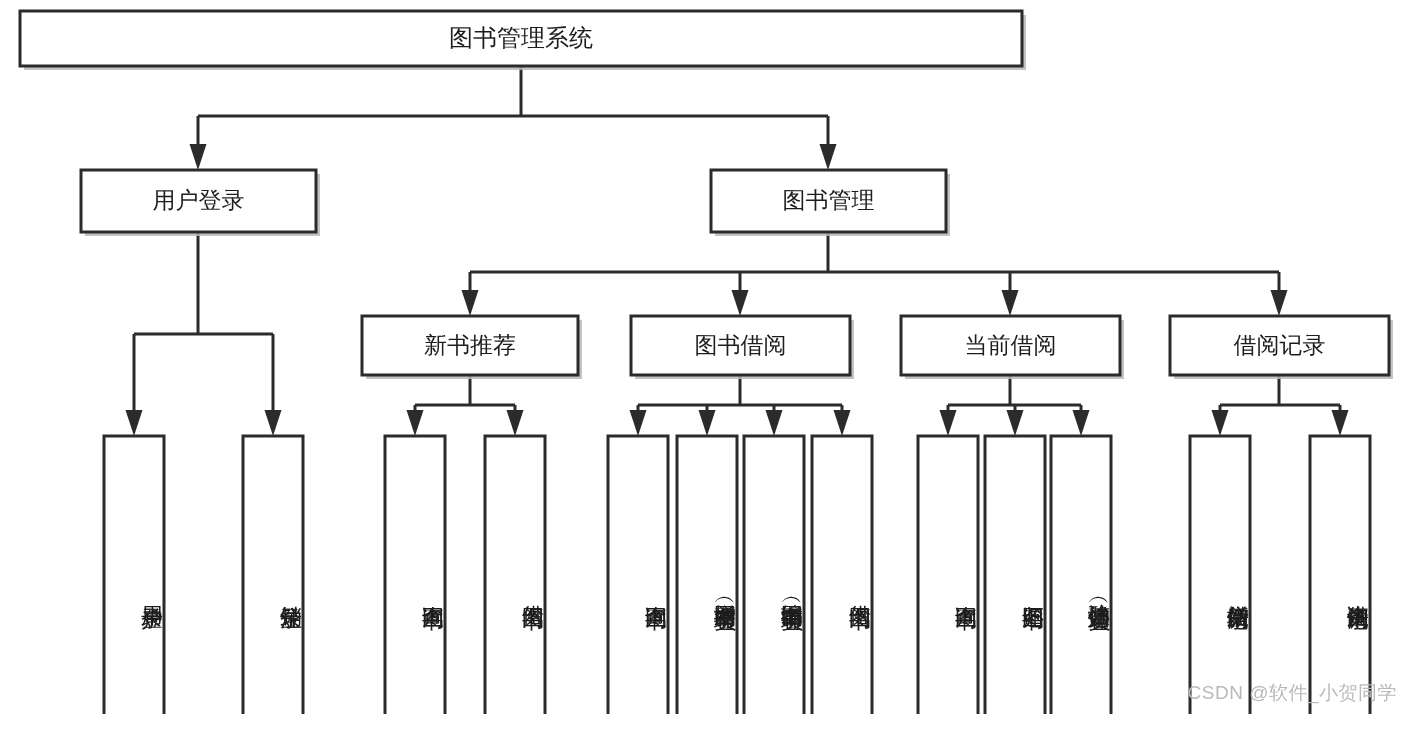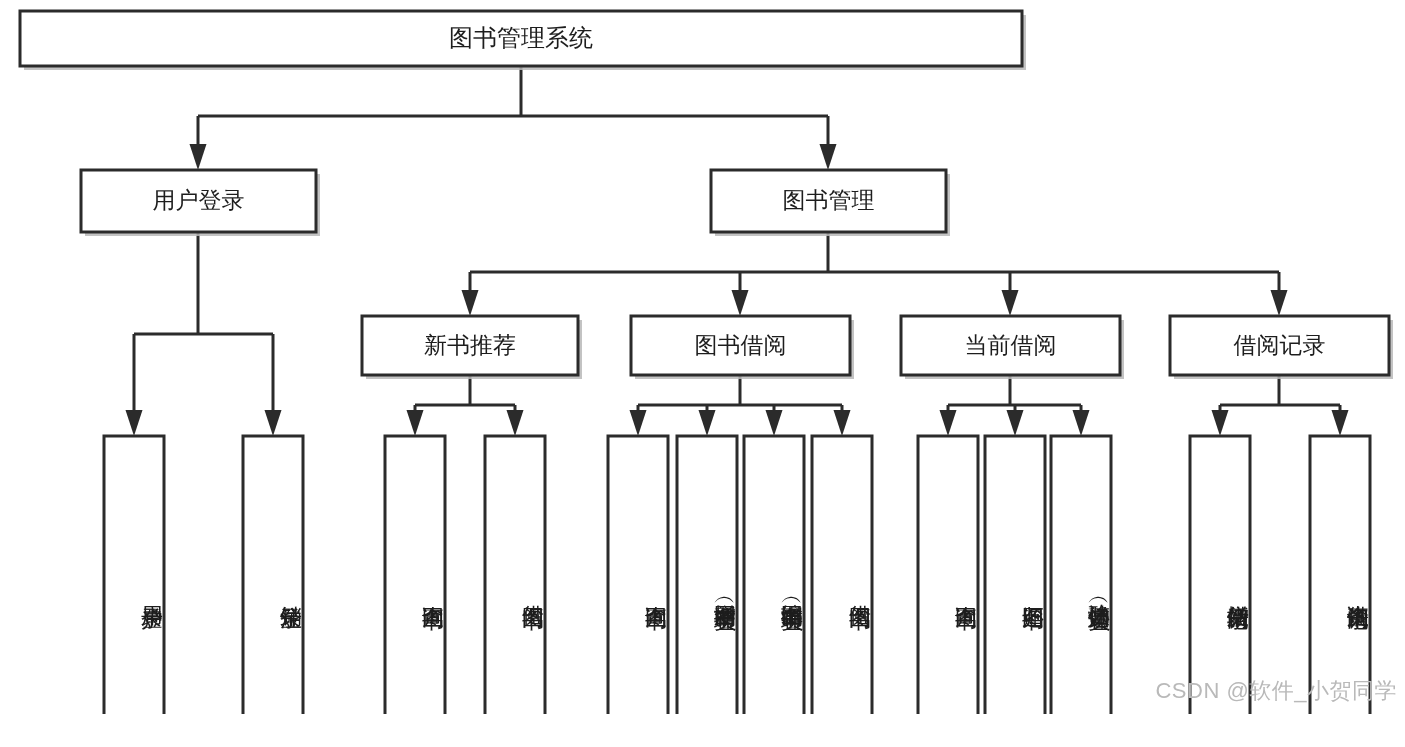--- a/index.html
+++ b/index.html
@@ -73,21 +73,21 @@
     display: flex;
     align-items: flex-start;
     justify-content: center;
     pointer-events: none;
   }
   .watermark {
     position: absolute;
     right: 8px;
     bottom: 8px;
     font-family: "Liberation Sans", "DejaVu Sans", sans-serif;
-    font-size: 22px;
+    font-size: 19px;
     color: #b9b9b9;
     letter-spacing: 0.5px;
     user-select: none;
   }
 </style>
 </head>
 <body>
 
 <div id="diagram-root">
   <svg id="flow-svg" viewBox="0 0 1405 747" xmlns="http://www.w3.org/2000/svg">

